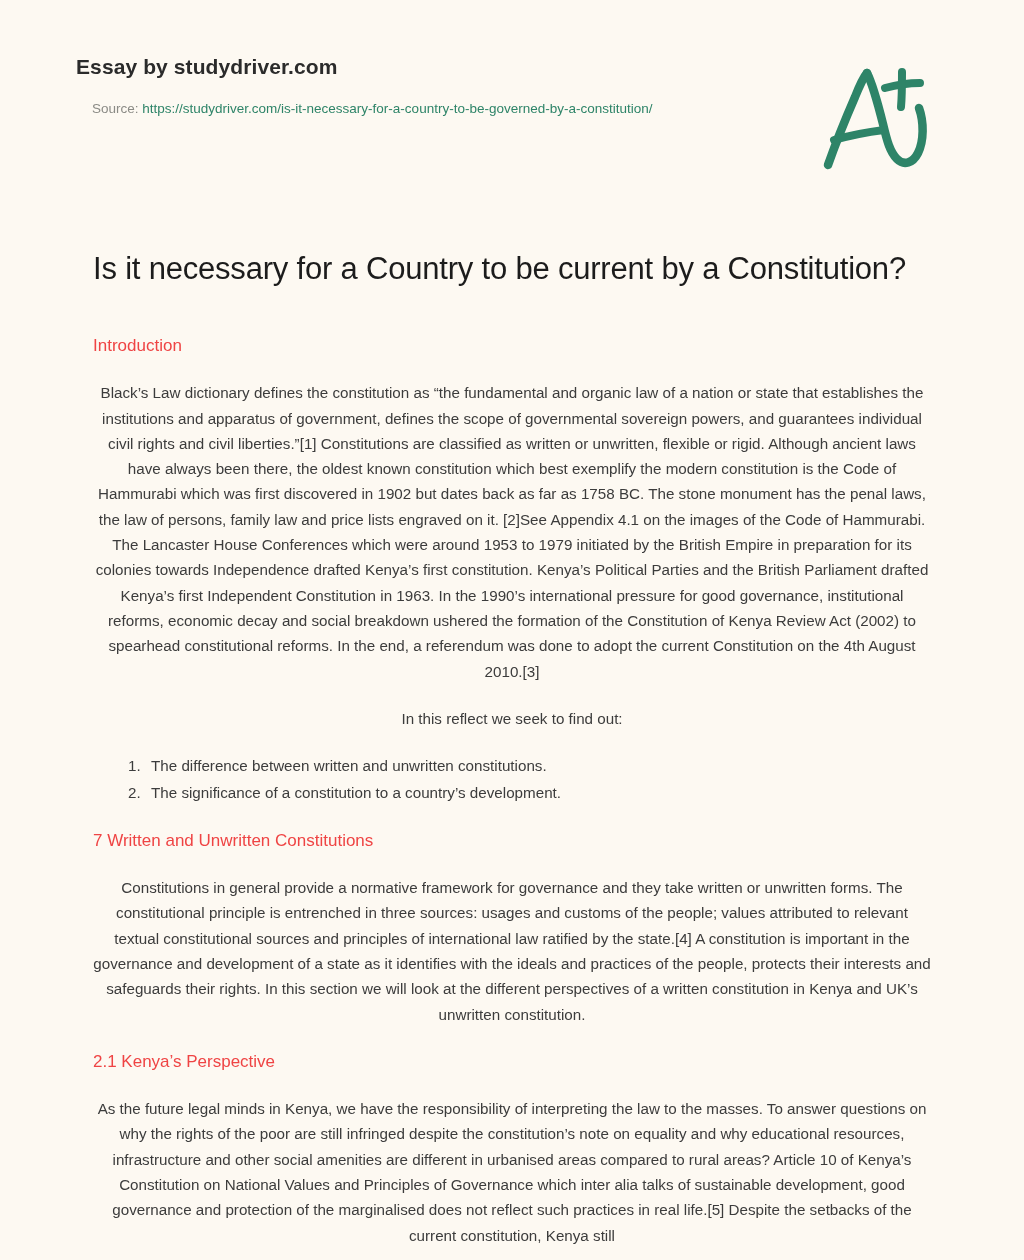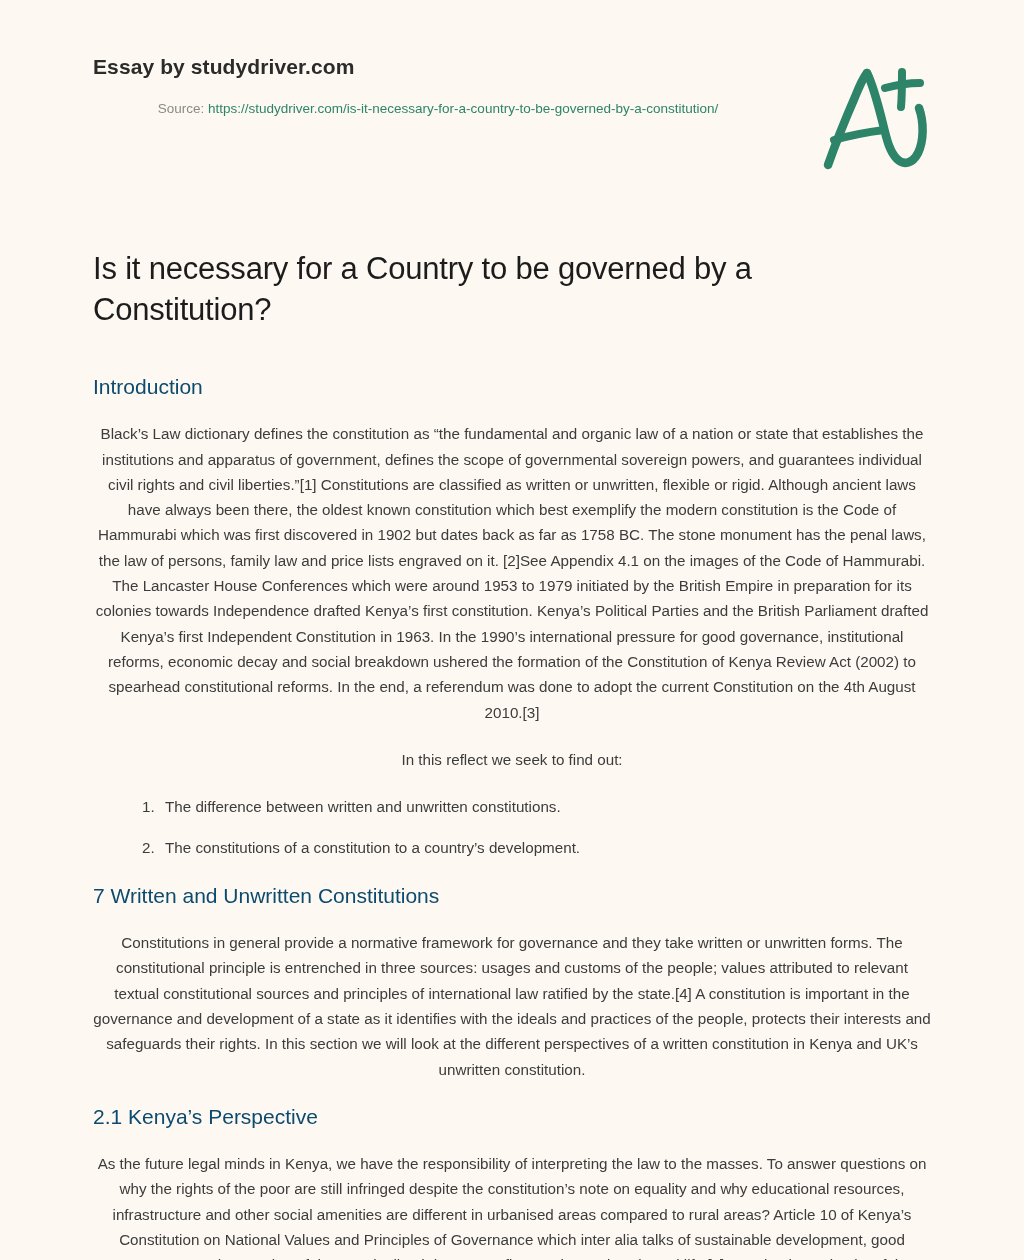--- a/index.html
+++ b/index.html
@@ -27,41 +27,40 @@
   .header {
     position: absolute;
     left: 0;
     top: 0;
     width: 1024px;
     height: 200px;
   }
 
   .header-text {
     position: absolute;
-    left: 93px;
+    left: 76px;
     top: 54px;
     width: 690px;
   }
 
   .essay-by {
     font-size: 21px;
     font-weight: bold;
     color: #2b2b2b;
     letter-spacing: 0.1px;
     line-height: 26px;
     margin: 0 0 18px 0;
   }
 
   .source-line {
     font-size: 13.5px;
     line-height: 22px;
     color: #8b8b86;
-    margin: 3px;
+    margin: 16px;
     word-break: break-word;
-    text-align: center;
   }
 
   .source-label {
     color: #8b8b86;
   }
 
   .source-url {
     color: #2e8468;
     text-decoration: none;
   }
@@ -99,37 +98,37 @@
 
   .para {
     font-size: 15.2px;
     line-height: 25.3px;
     color: #3c3c3c;
     margin: 0 0 22px 0;
     text-align: center;
   }
 
   .heading {
-    font-size: 21px;
+    font-size: 17px;
     line-height: 25.3px;
-    color: #0c4a6e;
+    color: #ef4444;
     margin: 0 0 22px 0;
     font-weight: normal;
   }
 
   ol.objectives {
     margin: 0 0 22px 0;
     padding-left: 50px;
     font-size: 15.2px;
     line-height: 25.3px;
     color: #3c3c3c;
   }
   ol.objectives li {
     padding-left: 6px;
-    margin: 16px;
+    margin: 2px;
   }
 </style>
 </head>
 <body>
 
 <div class="page">
 
   <div class="header">
 
     <div class="header-text">
@@ -156,32 +155,32 @@
 
           <path d="M90 20 C 90 31, 90 44, 89 55" stroke-width="8"></path>
         </g>
       </svg>
     </div>
 
   </div>
 
   <div class="content">
 
-    <h1 class="doc-title">Is it necessary for a Country to be governed by a Constitution?</h1>
+    <h1 class="doc-title">Is it necessary for a Country to be current by a Constitution?</h1>
 
     <p class="heading">Introduction</p>
 
     <p class="para">Black’s Law dictionary defines the constitution as “the fundamental and organic law of a nation or state that establishes the institutions and apparatus of government, defines the scope of governmental sovereign powers, and guarantees individual civil rights and civil liberties.”[1] Constitutions are classified as written or unwritten, flexible or rigid. Although ancient laws have always been there, the oldest known constitution which best exemplify the modern constitution is the Code of Hammurabi which was first discovered in 1902 but dates back as far as 1758 BC. The stone monument has the penal laws, the law of persons, family law and price lists engraved on it. [2]See Appendix 4.1 on the images of the Code of Hammurabi. The Lancaster House Conferences which were around 1953 to 1979 initiated by the British Empire in preparation for its colonies towards Independence drafted Kenya’s first constitution. Kenya’s Political Parties and the British Parliament drafted Kenya’s first Independent Constitution in 1963. In the 1990’s international pressure for good governance, institutional reforms, economic decay and social breakdown ushered the formation of the Constitution of Kenya Review Act (2002) to spearhead constitutional reforms. In the end, a referendum was done to adopt the current Constitution on the 4th August 2010.[3]</p>
 
 
     <p class="para">In this reflect we seek to find out:</p>
 
     <ol class="objectives">
       <li>The difference between written and unwritten constitutions.</li>
-      <li>The constitutions of a constitution to a country’s development.</li>
+      <li>The significance of a constitution to a country’s development.</li>
     </ol>
 
     <p class="heading">7 Written and Unwritten Constitutions</p>
 
     <p class="para">Constitutions in general provide a normative framework for governance and they take written or unwritten forms. The constitutional principle is entrenched in three sources: usages and customs of the people; values attributed to relevant textual constitutional sources and principles of international law ratified by the state.[4] A constitution is important in the governance and development of a state as it identifies with the ideals and practices of the people, protects their interests and safeguards their rights. In this section we will look at the different perspectives of a written constitution in Kenya and UK’s unwritten constitution.</p>
 
     <p class="heading">2.1 Kenya’s Perspective</p>
 
     <p class="para">As the future legal minds in Kenya, we have the responsibility of interpreting the law to the masses. To answer questions on why the rights of the poor are still infringed despite the constitution’s note on equality and why educational resources, infrastructure and other social amenities are different in urbanised areas compared to rural areas? Article 10 of Kenya’s Constitution on National Values and Principles of Governance which inter alia talks of sustainable development, good governance and protection of the marginalised does not reflect such practices in real life.[5] Despite the setbacks of the current constitution, Kenya still</p>
 

